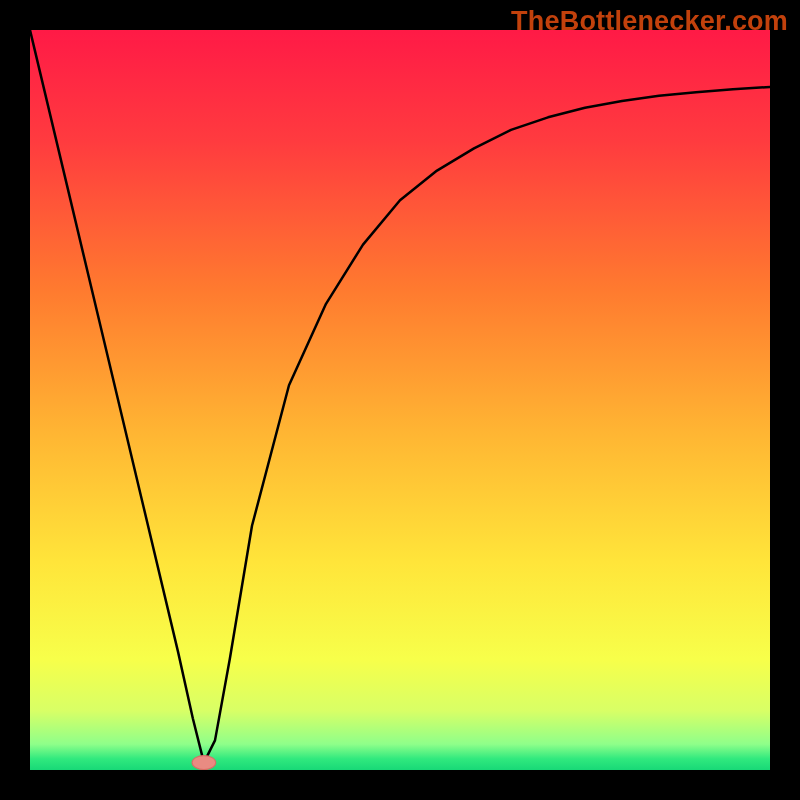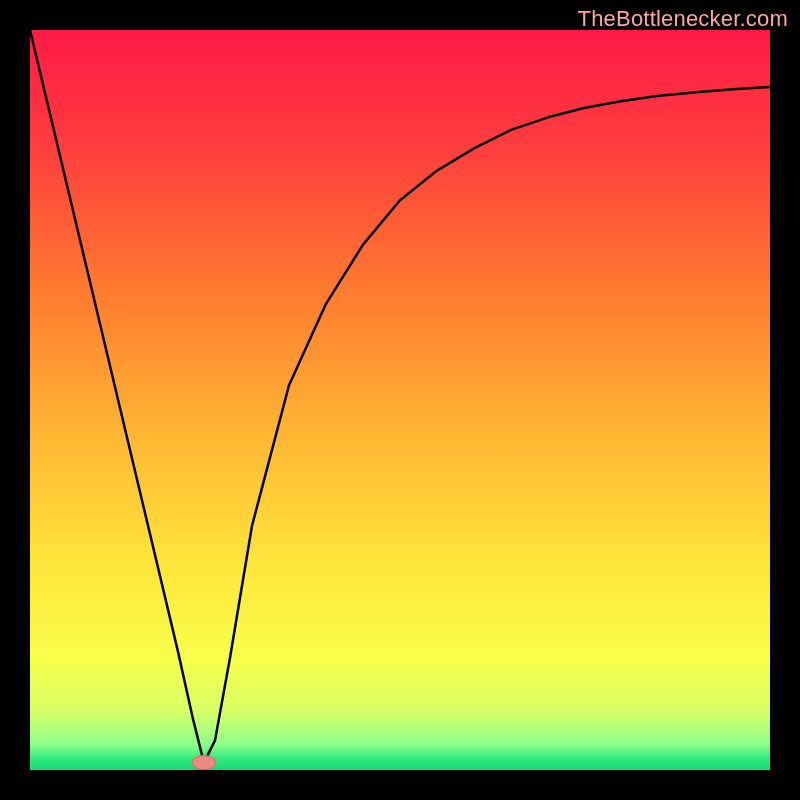--- a/index.html
+++ b/index.html
@@ -26,23 +26,23 @@
   }
   .plot svg {
     width: 100%;
     height: 100%;
     display: block;
   }
   .watermark {
     position: absolute;
     top: 6px;
     right: 12px;
-    color: #fca5a5;
-    font-size: 22px;
-    font-weight: 400;
+    color: #c2410c;
+    font-size: 27px;
+    font-weight: 700;
     letter-spacing: 0.2px;
   }
 </style>
 </head>
 <body>
 
 <div class="outer">
   <div class="watermark">TheBottlenecker.com</div>
   <div class="plot">
     <svg viewBox="0 0 100 100" preserveAspectRatio="none">

